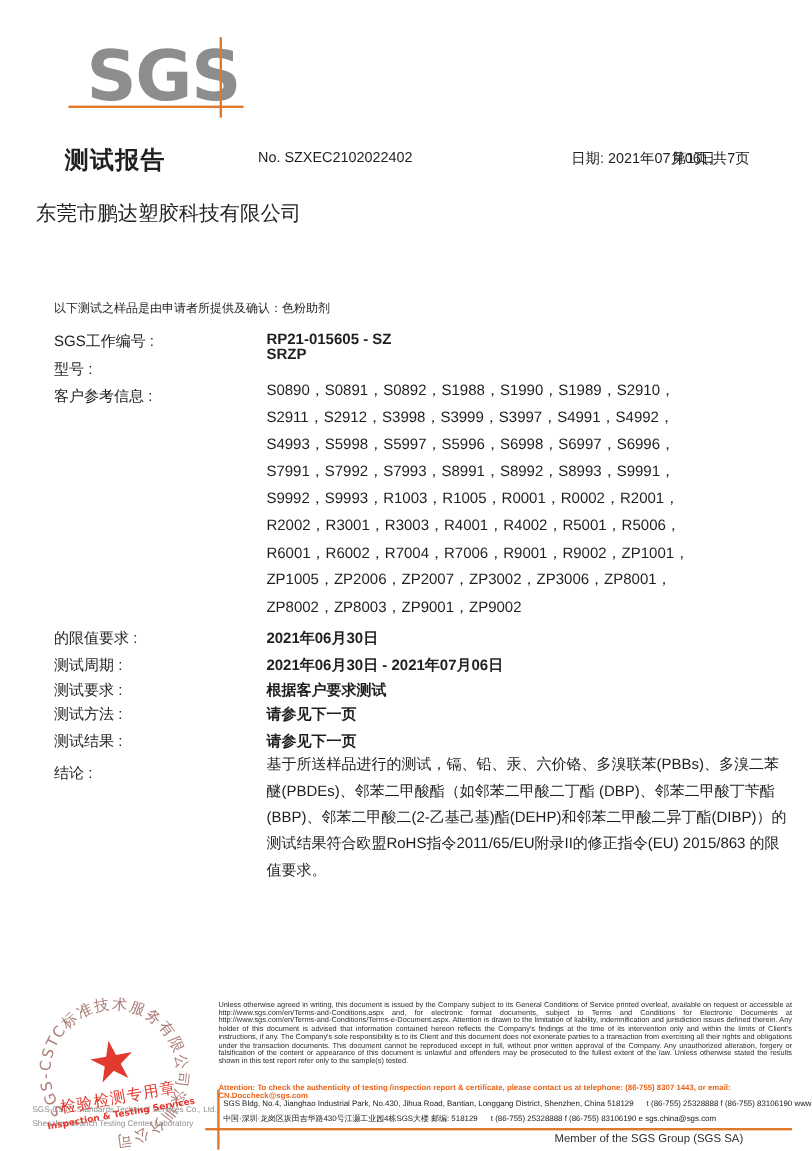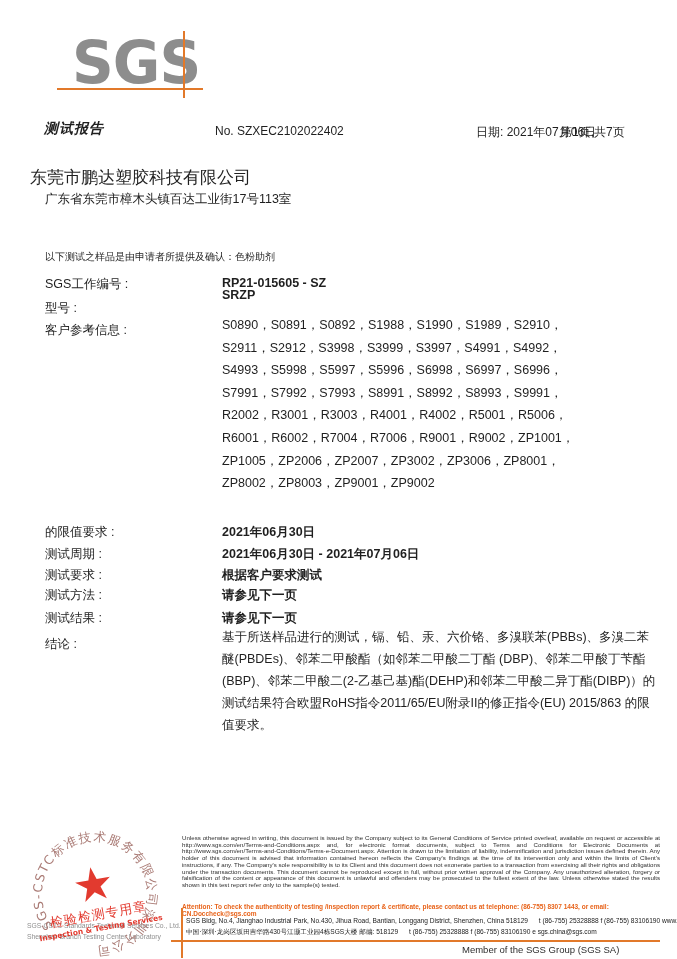--- a/index.html
+++ b/index.html
@@ -11,21 +11,21 @@
   }
   
   .logo-text {
     position:absolute; left:72px; top:34px; font-size:58px; line-height:1;
     font-weight:700; color:#8d8d8d; letter-spacing:-1px;
     font-family:"DejaVu Sans","Liberation Sans",sans-serif;
   }
   .logo-hline { position:absolute; left:57px; top:88px; width:146px; height:2px; background:#e2792a; }
   .logo-vline { position:absolute; left:183px; top:31px; width:2px; height:67px; background:#e2792a; }
   
-  .report-title { position:absolute; left:44px; top:120px; font-size:14px; font-weight:700; letter-spacing:1px;font-style:italic; }
+  .report-title { position:absolute; left:54px; top:120px; font-size:20px; font-weight:700; letter-spacing:1px; }
   .report-no    { position:absolute; left:215px; top:124px; font-size:12px; }
   .report-date  { position:absolute; left:428px; top:124px; font-size:12px;margin-left:48px; }
   .report-page  { position:absolute; left:560px; top:124px; font-size:12px; }
   
   .company-name    { position:absolute; left:30px; top:166px; font-size:17px; }
   .company-address { position:absolute; left:45px; top:191px; font-size:12.5px; }
   .intro-line      { position:absolute; left:45px; top:250px; font-size:10px; }
   
   .flabel { position:absolute; left:45px; font-size:12.5px; white-space:nowrap; }
   .fvalue { position:absolute; left:222px; font-size:12.5px; white-space:nowrap;font-weight:bold; }
@@ -65,36 +65,36 @@
   <div class="logo-text">SGS</div>
   <div class="logo-hline"></div>
   <div class="logo-vline"></div>
 
   <div class="report-title">测试报告</div>
   <div class="report-no">No. SZXEC2102022402</div>
   <div class="report-date">日期: 2021年07月06日</div>
   <div class="report-page">第1页,共7页</div>
 
   <div class="company-name">东莞市鹏达塑胶科技有限公司</div>
-  <div class="company-address">广东省东莞市樟木头镇百达工业街17号113室</div>
 
   <div class="intro-line">以下测试之样品是由申请者所提供及确认：色粉助剂</div>
 
   <div class="flabel" style="top:276px">SGS工作编号 :</div>
   <div class="fvalue" style="top:276px">RP21-015605 - SZ</div>
 
   <div class="flabel" style="top:300px">型号 :</div>
   <div class="fvalue" style="top:288px">SRZP</div>
 
   <div class="flabel" style="top:322px">客户参考信息 :</div>
   <div class="ref-lines">
     <div>S0890，S0891，S0892，S1988，S1990，S1989，S2910，</div>
     <div>S2911，S2912，S3998，S3999，S3997，S4991，S4992，</div>
     <div>S4993，S5998，S5997，S5996，S6998，S6997，S6996，</div>
     <div>S7991，S7992，S7993，S8991，S8992，S8993，S9991，</div>
+    <div>S9992，S9993，R1003，R1005，R0001，R0002，R2001，</div>
     <div>R2002，R3001，R3003，R4001，R4002，R5001，R5006，</div>
     <div>R6001，R6002，R7004，R7006，R9001，R9002，ZP1001，</div>
     <div>ZP1005，ZP2006，ZP2007，ZP3002，ZP3006，ZP8001，</div>
     <div>ZP8002，ZP8003，ZP9001，ZP9002</div>
   </div>
 
   <div class="flabel" style="top:524px">的限值要求 :</div>
   <div class="fvalue" style="top:524px">2021年06月30日</div>
 
   <div class="flabel" style="top:546px">测试周期 :</div>

